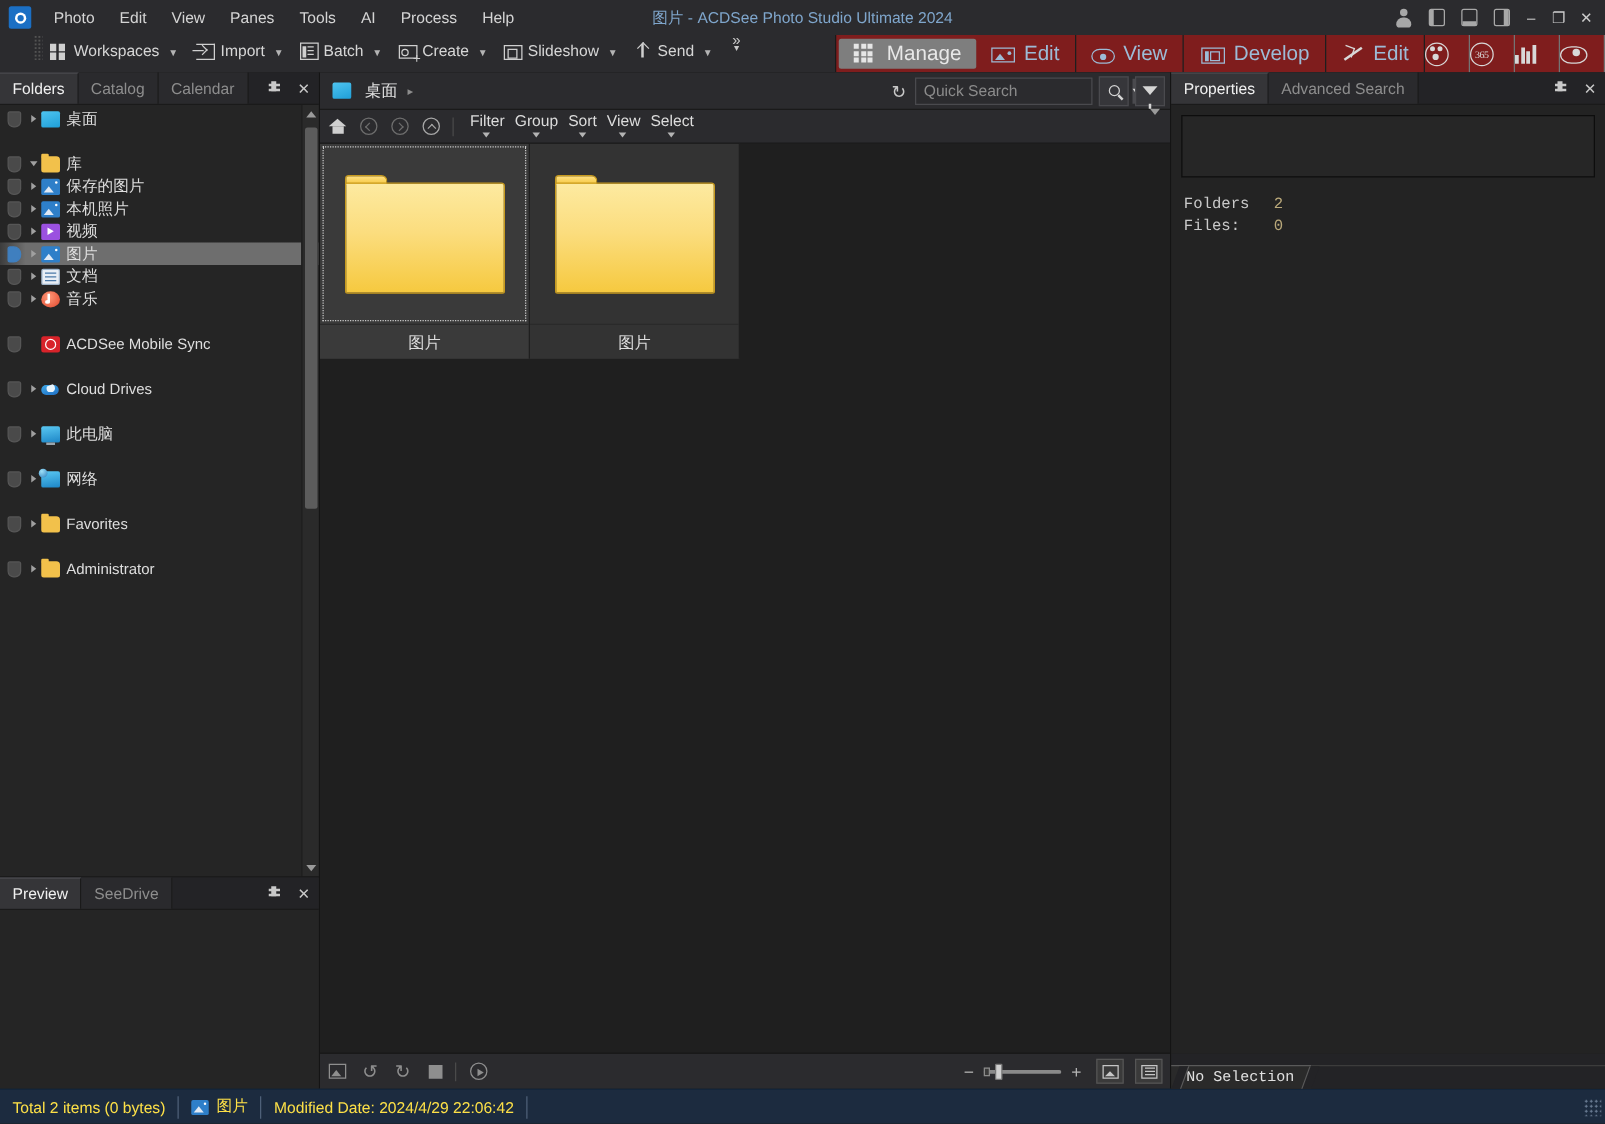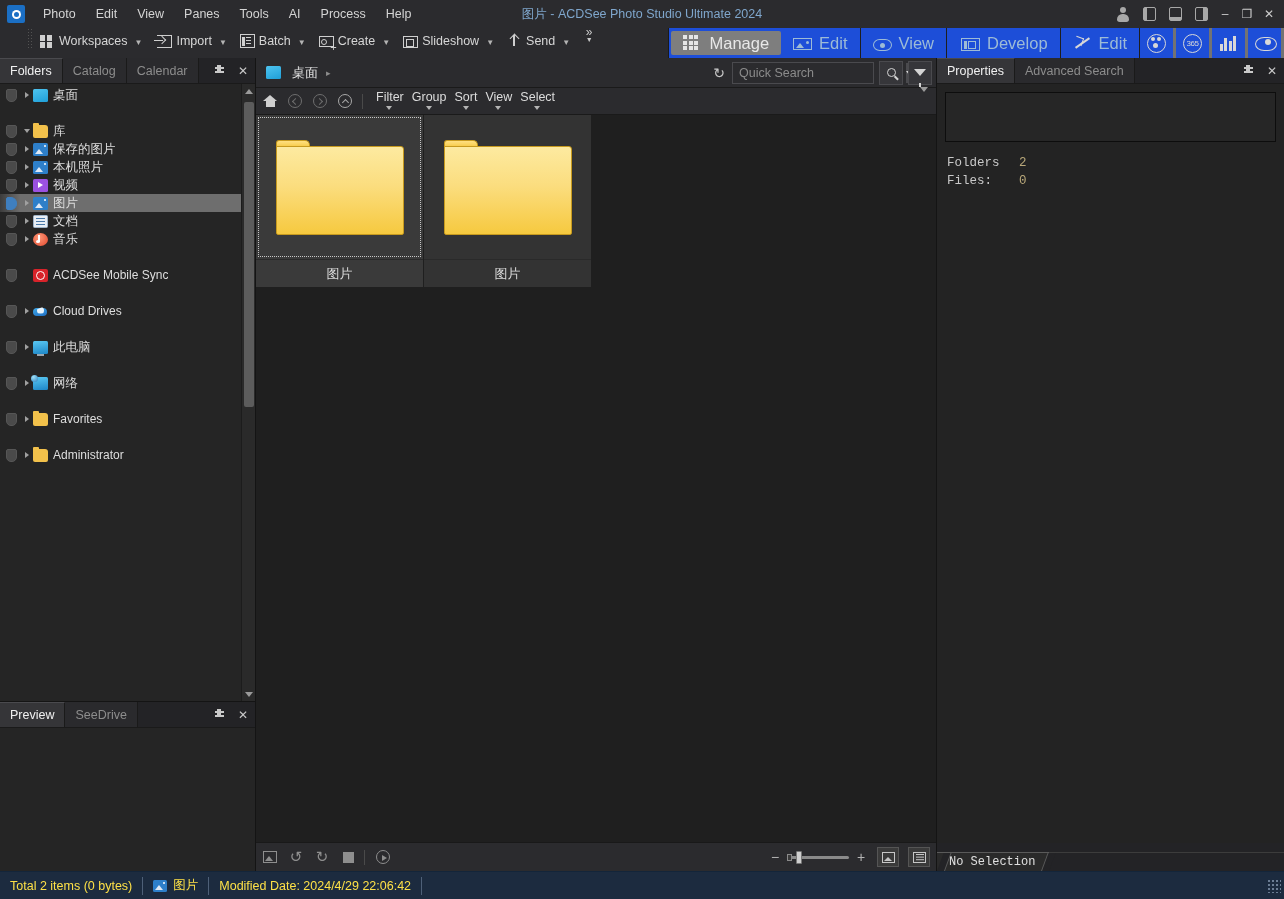--- a/index.html
+++ b/index.html
@@ -83,21 +83,21 @@
   .ic-slide{border:1.4px solid #cfcfcf;width:12px;height:12px;margin-top:1px;}
   .ic-slide:before{content:"";position:absolute;left:2px;top:2px;width:6px;height:6px;border:1.2px solid #cfcfcf;}
   
   .ic-send:before{content:"";position:absolute;left:6px;top:1px;width:1.6px;height:11px;background:#cfcfcf;}
   .ic-send:after{content:"";position:absolute;left:3.5px;top:1px;width:6px;height:6px;
      border-left:1.6px solid #cfcfcf;border-top:1.6px solid #cfcfcf;transform:rotate(45deg);}
   .tb-overflow { width: 20px; display:flex; flex-direction:column; align-items:center;
      justify-content:center; color:#c8c8c8; font-size: 12px; line-height:8px; flex:0 0 20px;}
 
   
-  .modebar { display: flex; align-items: stretch; background: #1d4ed8; border-left: 1px solid #1a1a1a; }
+  .modebar { display: flex; align-items: stretch; background: #7f1d1d; border-left: 1px solid #1a1a1a; }
   .mode {
     display: flex; align-items: center; gap: 7px; padding: 0 12px;
     color: #9dbbd6; font-size: 16.5px; border-right: 1px solid #1e1e1e;
   }
   .mode.active { background: #7e7e7e; color: #e8e8e8; margin: 3px 0 3px 2px;
                  border-radius: 2px; border-right: none; }
   .mode-ic { width: 19px; height: 17px; position: relative; flex: 0 0 19px; }
   
   .mic-grid{display:grid;grid-template-columns:repeat(3,4px);grid-template-rows:repeat(3,4px);gap:1.5px;
     width:17px;height:17px;margin-top:1px;}
@@ -112,22 +112,22 @@
   .mic-eye:after{content:"";position:absolute;left:6px;top:3px;width:5px;height:5px;border-radius:50%;background:#9dbbd6;}
   
   .mic-dev{border:1.4px solid #9dbbd6;width:14px;height:13px;margin:2px 0 0 2px;}
   .mic-dev:before{content:"";position:absolute;left:1.5px;top:2px;width:3px;height:8px;background:#9dbbd6;}
   .mic-dev:after{content:"";position:absolute;left:6px;top:2px;width:6px;height:6px;border:1.2px solid #9dbbd6;}
   
   .mic-edit:before{content:"";position:absolute;left:1px;top:7px;width:17px;height:2px;background:#d8d8d8;
      transform:rotate(-35deg);}
   .mic-edit:after{content:"";position:absolute;left:2px;top:2px;width:7px;height:7px;
      border-top:1.6px solid #d8d8d8;border-right:1.6px solid #d8d8d8;transform:rotate(20deg);}
-  .mbtn { width: 36px; display:flex; align-items:center; justify-content:center;
-          border-right: 3px solid #737373; }
+  .mbtn { width: 36px; display:flex; align-items:center; justify-content:flex-start;
+          border-right: 1px solid #737373; font-family: Liberation Serif, serif; }
   .circ-people{width:19px;height:19px;border-radius:50%;border:1.6px solid #d8d8d8;position:relative;}
   .circ-people:before{content:"";position:absolute;left:2.5px;top:2px;width:4.5px;height:4.5px;border-radius:50%;
      background:#d8d8d8;box-shadow:6px 0 0 0 #d8d8d8;}
   .circ-people:after{content:"";position:absolute;left:5px;top:8px;width:5px;height:5px;border-radius:50%;background:#d8d8d8;}
   .circ-365{width:19px;height:19px;border-radius:50%;border:1.6px solid #d8d8d8;display:flex;
      align-items:center;justify-content:center;font-size:8px;color:#d8d8d8;letter-spacing:-0.4px;}
   .ic-chart{width:18px;height:16px;display:flex;align-items:flex-end;gap:1.5px;}
   .ic-chart i{display:block;width:3px;background:#d8d8d8;}
   .ic-cam{width:20px;height:14px;position:relative;}
   .ic-cam:before{content:"";position:absolute;left:0;top:1px;width:20px;height:12px;

